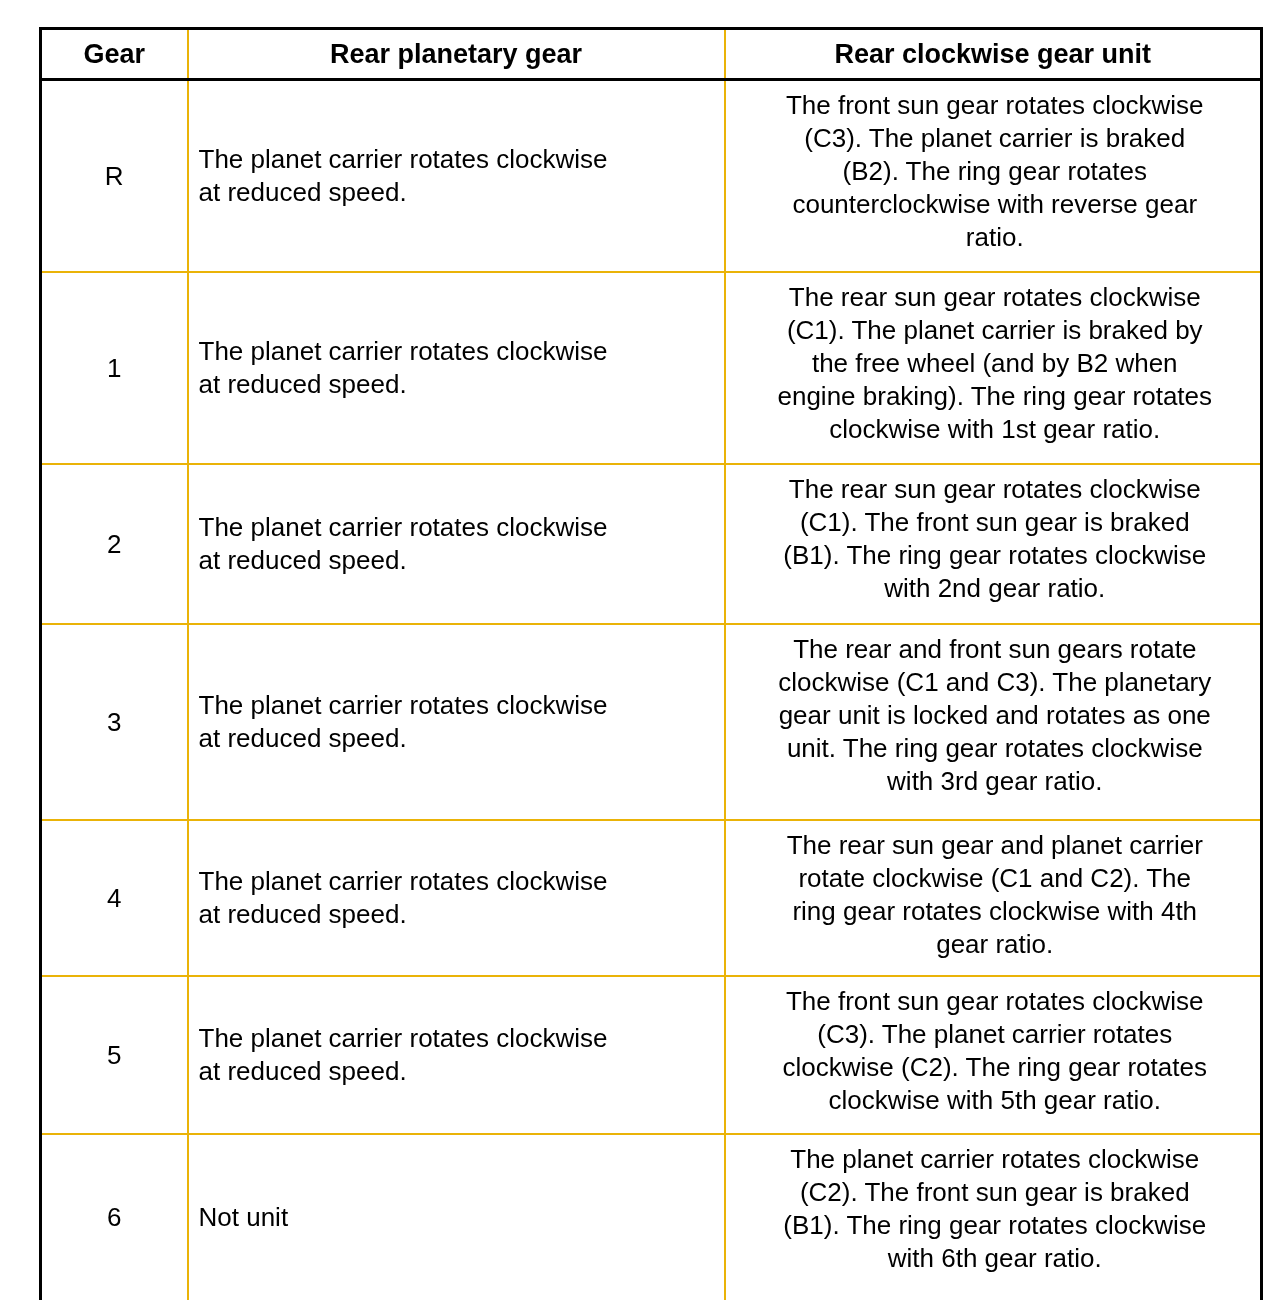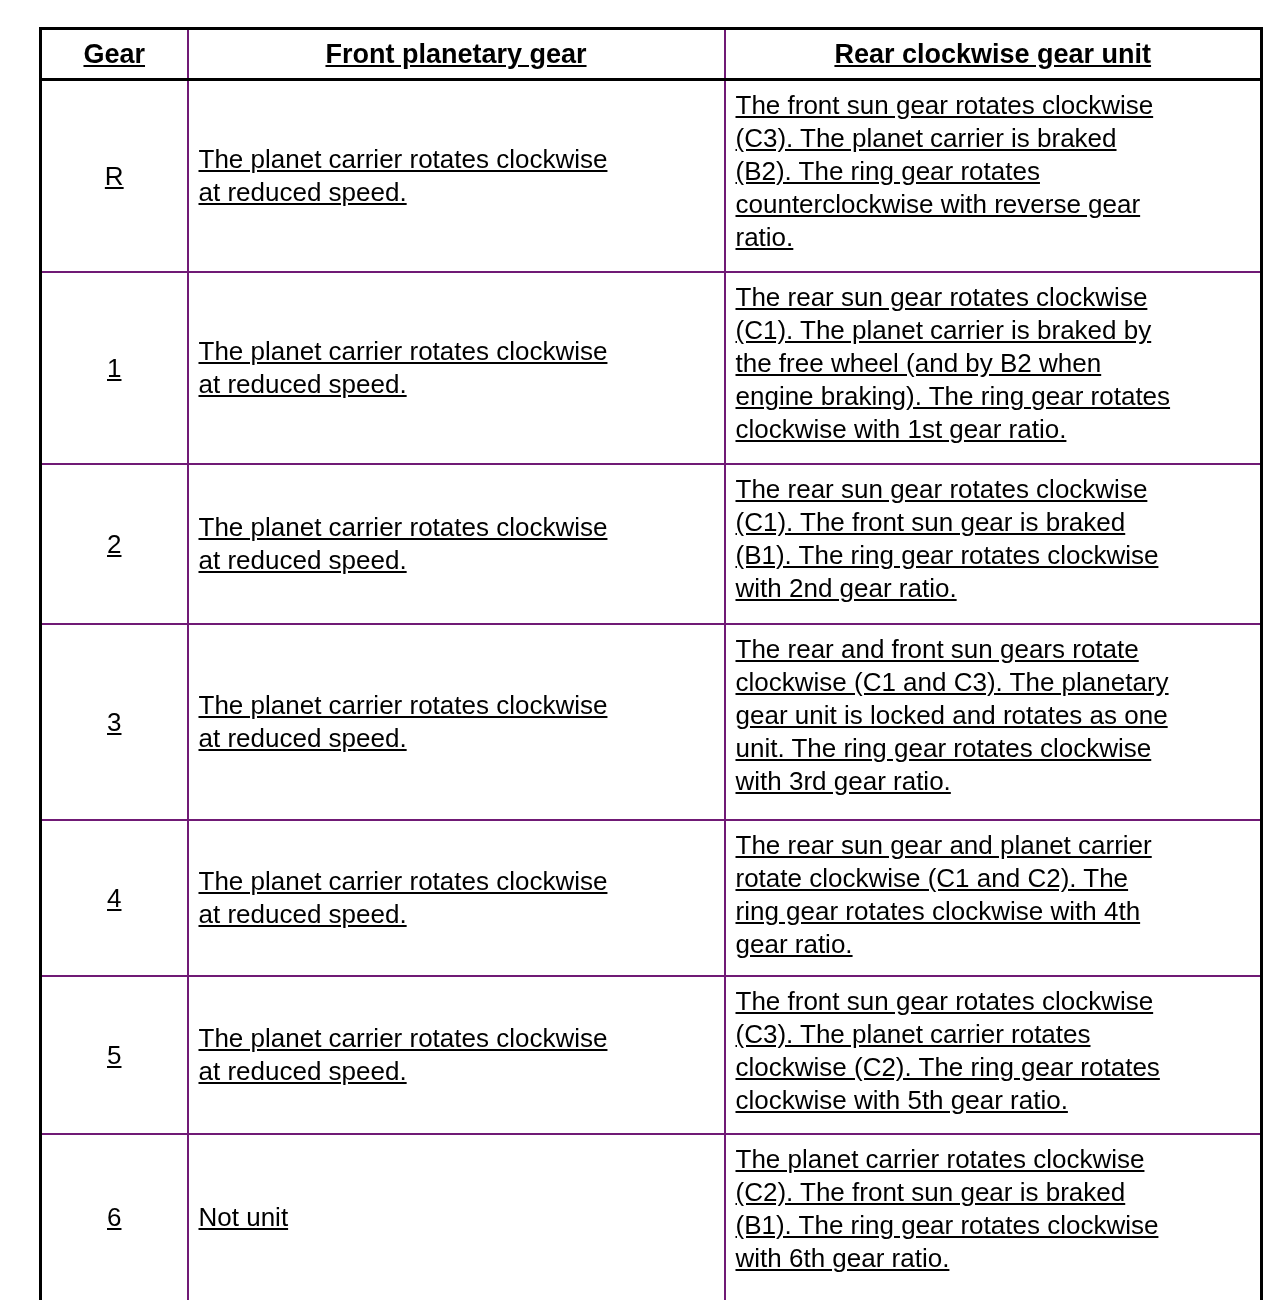--- a/index.html
+++ b/index.html
@@ -15,25 +15,24 @@
     border-collapse: collapse;
     table-layout: fixed;
     margin: 27px 0 0 39px;
     width: 1221px;
     border: 3px solid #000000;
   }
   col.c1 { width: 147px; }
   col.c2 { width: 537px; }
   col.c3 { width: 537px; }
   th, td {
-    border: 2px solid #701a75;
+    border: 2px solid #eab308;
     font-size: 26px;
     line-height: 33px;
     overflow: hidden;
-    text-decoration: underline;
   }
   thead th {
     font-weight: bold;
     font-size: 27px;
     text-align: center;
     vertical-align: middle;
     height: 48px;
     border-bottom: 3px solid #000000;
     padding: 0 4px;
   }
@@ -42,21 +41,21 @@
     vertical-align: middle;
     padding: 0 4px;
   }
   td.front-cell {
     text-align: left;
     vertical-align: middle;
     padding: 0 10px 0 10px;
     white-space: pre-line;
   }
   td.rear-cell {
-    text-align: left;
+    text-align: center;
     vertical-align: top;
     padding: 8px 6px 0 10px;
     white-space: pre-line;
   }
   
   tbody tr:nth-child(1) td { height: 182px; }
   tbody tr:nth-child(2) td { height: 182px; }
   tbody tr:nth-child(3) td { height: 150px; }
   tbody tr:nth-child(4) td { height: 186px; }
   tbody tr:nth-child(5) td { height: 146px; }
@@ -68,21 +67,21 @@
 
 <table class="gear-table">
   <colgroup>
     <col class="c1">
     <col class="c2">
     <col class="c3">
   </colgroup>
   <thead>
     <tr>
       <th>Gear</th>
-      <th>Front planetary gear</th>
+      <th>Rear planetary gear</th>
       <th>Rear clockwise gear unit</th>
     </tr>
   </thead>
   <tbody>
     <tr>
       <td class="gear-cell">R</td>
       <td class="front-cell">The planet carrier rotates clockwise
 at reduced speed.</td>
       <td class="rear-cell">The front sun gear rotates clockwise
 (C3). The planet carrier is braked

